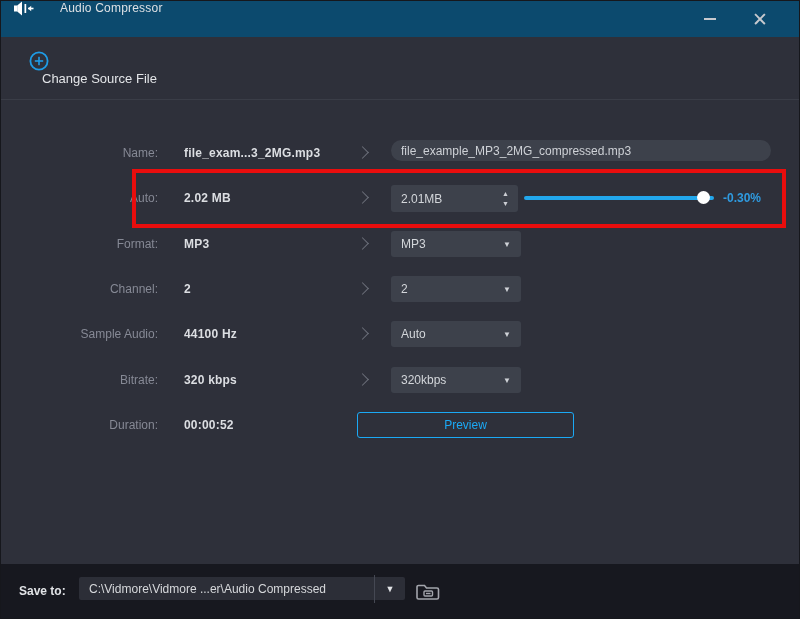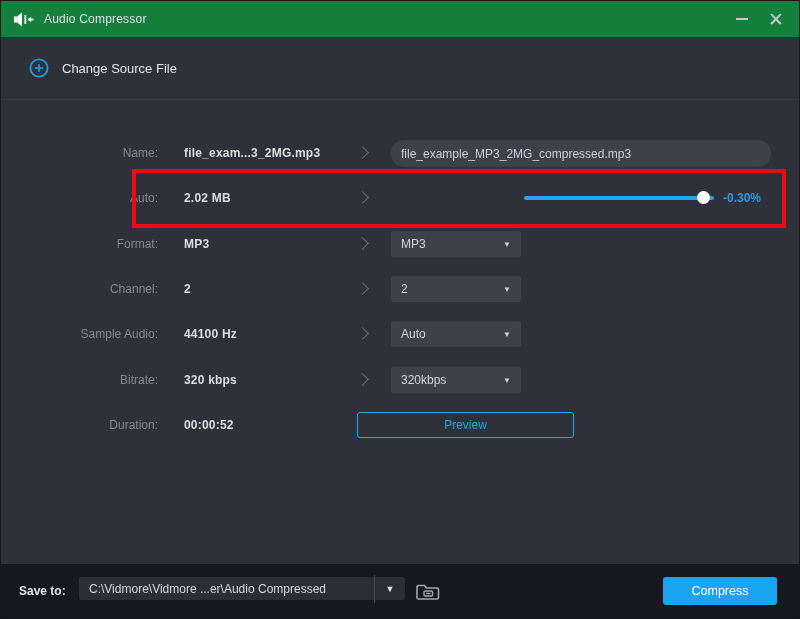--- a/index.html
+++ b/index.html
@@ -9,57 +9,57 @@
     background:#2e303a;
     position:relative;
     overflow:hidden;
     color:#dcdee2;
   }
   .window { position:absolute; inset:0; border:1px solid #16171c; }
 
   
   .titlebar {
     position:absolute; top:0; left:0; right:0; height:36px;
-    background:#15803d; display:flex; align-items:center;
+    background:#0c4a6e; display:flex; align-items:flex-start;gap:16px;
   }
   .titlebar .app-icon { margin-left:13px; display:flex; align-items:center; }
   .titlebar .title { margin-left:10px; font-size:12px; color:#dde0e4; letter-spacing:.2px; }
   .titlebar .spacer { flex:1; }
   .winbtn { width:34px; height:36px; display:flex; align-items:center; justify-content:center; cursor:pointer; }
   .minimize-bar { width:12px; height:2px; background:#c7c9ce; }
   .close-x { font-size:19px; color:#c7c9ce; line-height:1; font-weight:400; }
   .titlebar .pad-right { width:6px; }
 
   
   .header-band {
     position:absolute; top:36px; left:0; right:0; height:63px;
     border-bottom:1px solid #3a3d47;
     display:flex; align-items:center;
   }
-  .change-source { display:flex; align-items:center; margin-left:28px; cursor:pointer; }
+  .change-source { display:flex; align-items:flex-start; margin-left:28px; cursor:pointer;flex-direction:column; }
   .change-source .label { margin-left:13px; font-size:13px; color:#e3e5e8; }
 
   
   .row { position:absolute; left:0; right:0; height:28px; }
   .row .flabel {
     position:absolute; left:0; width:157px; text-align:right;
     font-size:12px; color:#868995; line-height:28px;
   }
   .row .fvalue {
     position:absolute; left:183px; font-size:12px; color:#dcdee2;
     font-weight:600; line-height:28px; letter-spacing:.2px;
   }
   .chev {
     position:absolute; left:357px; top:9px;
     width:9px; height:9px;
     border-top:1.5px solid #6d707b; border-right:1.5px solid #6d707b;
     transform:rotate(45deg);
   }
   .ctrl-input {
-    position:absolute; left:390px; top:1px; width:380px; height:27px;
+    position:absolute; left:390px; top:1px; width:380px; height:21px;
     background:#3d414b; border:none; border-radius:13px;
     color:#ced1d6; font-size:12px; padding:0 10px;
     font-family:"Liberation Sans", sans-serif; outline:none;
   }
   .spinner {
     position:absolute; left:390px; top:1px; width:127px; height:27px;
     background:#3d414b; border-radius:3px; display:flex; align-items:center;
   }
   .spinner .spin-value { font-size:12px; color:#d3d6da; padding-left:10px; flex:1; }
   .spin-arrows { display:flex; flex-direction:column; gap:3px; padding-right:9px; }
@@ -159,20 +159,27 @@
     <span class="flabel">Name:</span>
     <span class="fvalue">file_exam...3_2MG.mp3</span>
     <span class="chev"></span>
     <input class="ctrl-input" type="text" value="file_example_MP3_2MG_compressed.mp3" style="">
   </div>
 
   <div class="row" style="top:183px;">
     <span class="flabel">Auto:</span>
     <span class="fvalue">2.02 MB</span>
     <span class="chev"></span>
+    <div class="spinner">
+      <span class="spin-value">2.01MB</span>
+      <span class="spin-arrows">
+        <span>▲</span>
+        <span>▼</span>
+      </span>
+    </div>
     <div class="slider">
       <span class="slider-handle" style="left: 94.5%;"></span>
     </div>
     <span class="pct-text">-0.30%</span>
   </div>
 
   <div class="highlight-box"></div>
 
   <div class="row" style="top:229px;">
     <span class="flabel">Format:</span>
@@ -230,16 +237,15 @@
     </div>
     <span class="folder-btn">
       <span style="display:flex;">
         <svg width="24" height="20" viewBox="0 0 24 20">
           <path d="M2.5 4.5 h6 l2 2.5 h10.5 a1.5 1.5 0 0 1 1.5 1.5 v8 a1.5 1.5 0 0 1 -1.5 1.5 h-18.5 a1.5 1.5 0 0 1 -1.5 -1.5 v-10.5 a1.5 1.5 0 0 1 1.5 -1.5 z" fill="none" stroke="#a3a5ac" stroke-width="1.6"></path>
           <rect x="8" y="10" width="8.5" height="5" rx="1" fill="none" stroke="#a3a5ac" stroke-width="1.4"></rect>
           <line x1="10" y1="12.5" x2="14.5" y2="12.5" stroke="#a3a5ac" stroke-width="1.4"></line>
         </svg>
       </span>
     </span>
-    <button class="compress-btn">Compress</button>
   </div>
 
 </div>
 
 </body></html>

